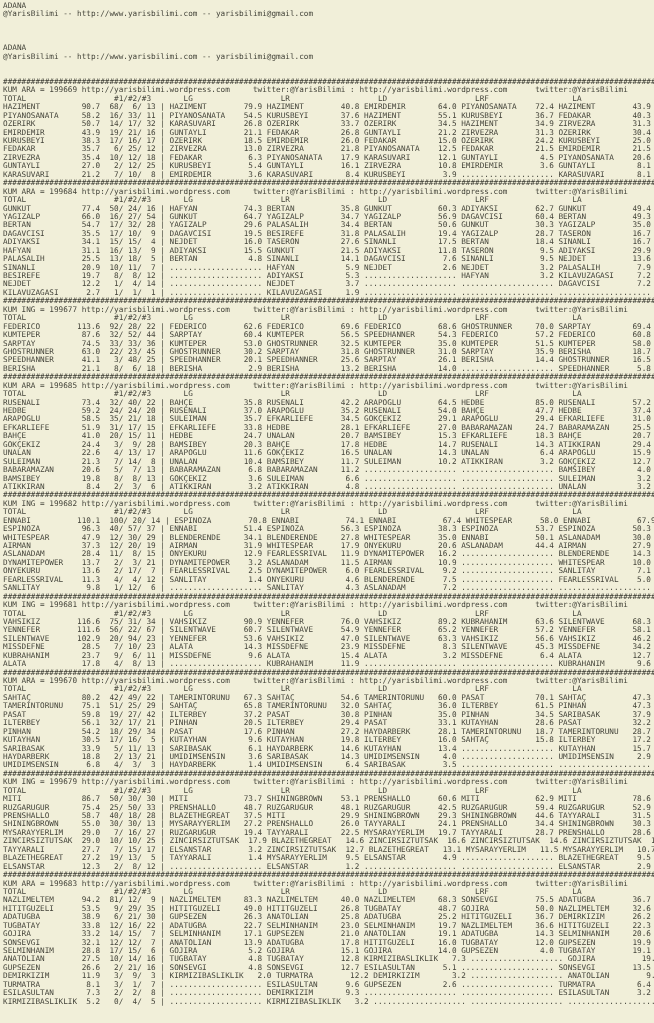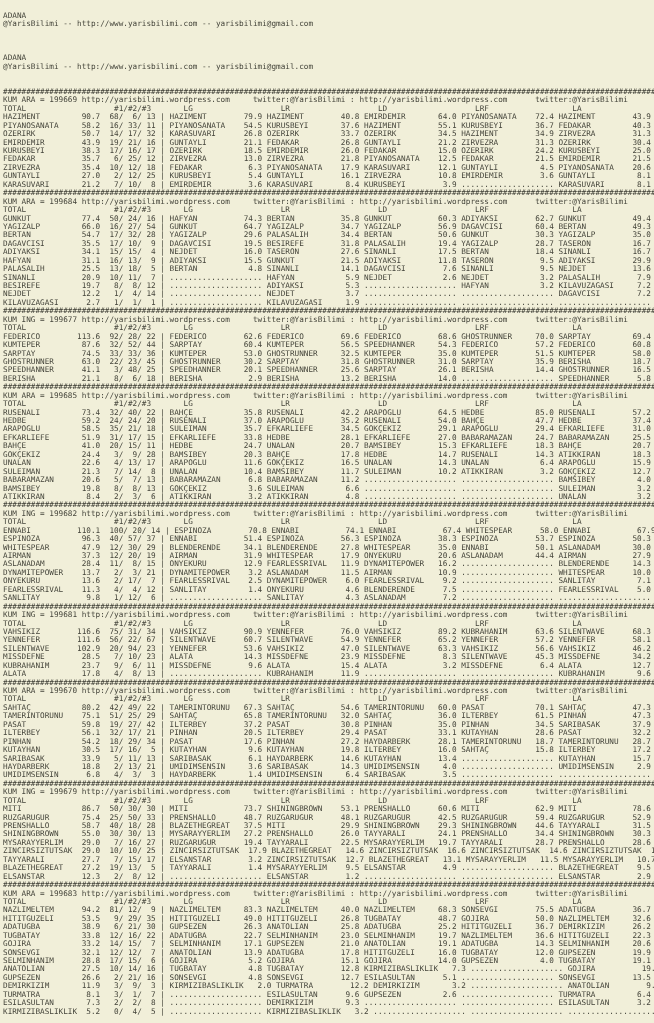--- a/index.html
+++ b/index.html
@@ -1,20 +1,20 @@
 <!DOCTYPE html>
 <html><head>
 <meta charset="utf-8">
 <style>
   html,body{margin:0;padding:0;}
   body{
     width:654px;height:1023px;overflow:hidden;
     background:#f1efd9;
   }
-  .page{padding:12px 0 0 3px;}
+  .page{padding:2px 0 0 3px;}
   .line{
     font-family:"DejaVu Sans Mono", monospace;
     font-size:7.7px;
     line-height:8.45px;
     height:8.45px;
     white-space:pre;
     color:#45453b;
     overflow:hidden;
   }
   .sep{color:#3c3c33;}
@@ -69,21 +69,21 @@
       <div class="line">SPEEDHANNER      41.1   3/ 48/ 25 | SPEEDHANNER     20.1 SPEEDHANNER     25.6 SARPTAY         26.1 BERISHA         14.4 GHOSTRUNNER     16.5 </div>
       <div class="line">BERISHA          21.1   8/  6/ 18 | BERISHA          2.9 BERISHA         13.2 BERISHA         14.0 .................... SPEEDHANNER      5.8 </div>
       <div class="line sep">#############################################################################################################################################</div>
       <div class="line">KUM ARA = 199685 http://yarisbilimi.wordpress.com     twitter:@YarisBilimi : http://yarisbilimi.wordpress.com      twitter:@YarisBilimi</div>
       <div class="line">TOTAL                   #1/#2/#3       LG                   LR                   LD                   LRF                  LA                </div>
       <div class="line">RUSENALI         73.4  32/ 40/ 22 | BAHÇE           35.8 RUSENALI        42.2 ARAPOGLU        64.5 HEDBE           85.0 RUSENALI        57.2 </div>
       <div class="line">HEDBE            59.2  24/ 24/ 20 | RUSENALI        37.0 ARAPOGLU        35.2 RUSENALI        54.0 BAHÇE           47.7 HEDBE           37.4 </div>
       <div class="line">ARAPOGLU         58.5  35/ 21/ 18 | SULEIMAN        35.7 EFKARLIEFE      34.5 GÖKÇEKIZ        29.1 ARAPOGLU        29.4 EFKARLIEFE      31.0 </div>
       <div class="line">EFKARLIEFE       51.9  31/ 17/ 15 | EFKARLIEFE      33.8 HEDBE           28.1 EFKARLIEFE      27.0 BABARAMAZAN     24.7 BABARAMAZAN     25.5 </div>
       <div class="line">BAHÇE            41.0  20/ 15/ 11 | HEDBE           24.7 ÜNALAN          20.7 BAMSIBEY        15.3 EFKARLIEFE      18.3 BAHÇE           20.7 </div>
-      <div class="line">GÖKÇEKIZ         24.4   3/  9/ 28 | BAMSIBEY        20.3 BAHÇE           17.8 HEDBE           14.7 RUSENALI        14.3 ATIKKIRAN       18.3 </div>
+      <div class="line">GÖKÇEKIZ         24.4   3/  9/ 28 | BAMSIBEY        20.3 BAHÇE           17.8 HEDBE           14.7 RUSENALI        14.3 ATIKKIRAN       29.4 </div>
       <div class="line">ÜNALAN           22.6   4/ 13/ 17 | ARAPOGLU        11.6 GÖKÇEKIZ        16.5 ÜNALAN          14.3 ÜNALAN           6.4 ARAPOGLU        15.9 </div>
       <div class="line">SULEIMAN         21.3   7/ 14/  8 | ÜNALAN          10.4 BAMSIBEY        11.7 SULEIMAN        10.2 ATIKKIRAN        3.2 GÖKÇEKIZ        12.7 </div>
       <div class="line">BABARAMAZAN      20.6   5/  7/ 13 | BABARAMAZAN      6.8 BABARAMAZAN     11.2 .................... .................... BAMSIBEY         4.0 </div>
       <div class="line">BAMSIBEY         19.8   8/  8/ 13 | GÖKÇEKIZ         3.6 SULEIMAN         6.6 .................... .................... SULEIMAN         3.2 </div>
       <div class="line">ATIKKIRAN         8.4   2/  3/  6 | ATIKKIRAN        3.2 ATIKKIRAN        4.8 .................... .................... ÜNALAN           3.2 </div>
       <div class="line sep">#############################################################################################################################################</div>
       <div class="line">KUM ING = 199682 http://yarisbilimi.wordpress.com     twitter:@YarisBilimi : http://yarisbilimi.wordpress.com      twitter:@YarisBilimi</div>
       <div class="line">TOTAL                   #1/#2/#3       LG                   LR                   LD                   LRF                  LA                </div>
       <div class="line">ENNABI          110.1  100/ 20/ 14 | ESPINOZA        70.8 ENNABI          74.1 ENNABI          67.4 WHITESPEAR      58.0 ENNABI          67.9 </div>
       <div class="line">ESPINOZA         96.3  40/ 57/ 37 | ENNABI          51.4 ESPINOZA        56.3 ESPINOZA        38.3 ESPINOZA        53.7 ESPINOZA        50.3 </div>

